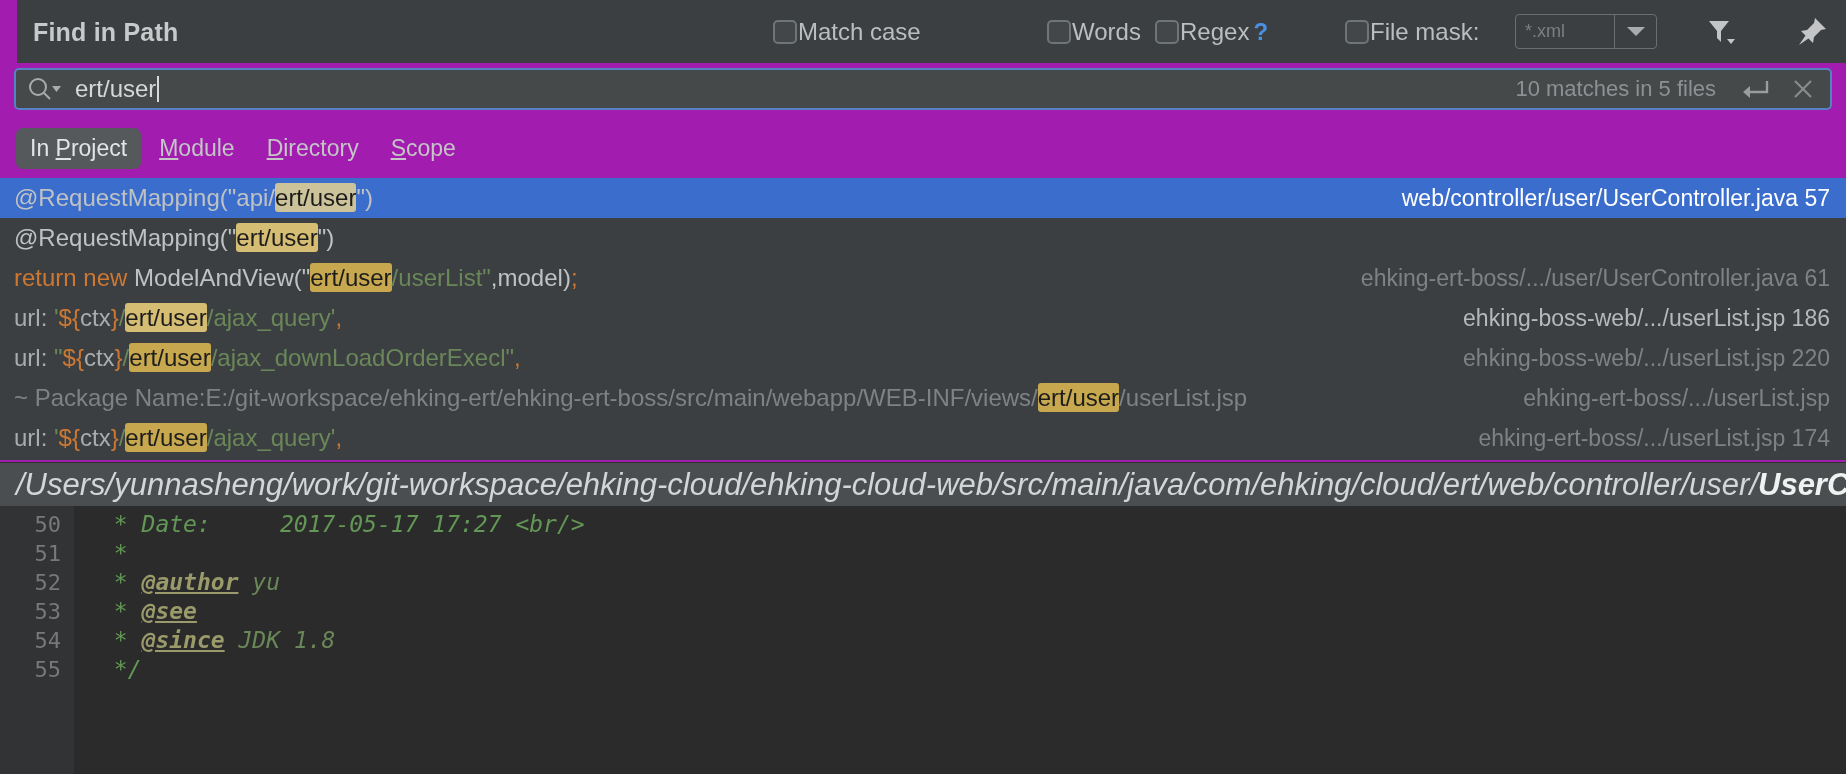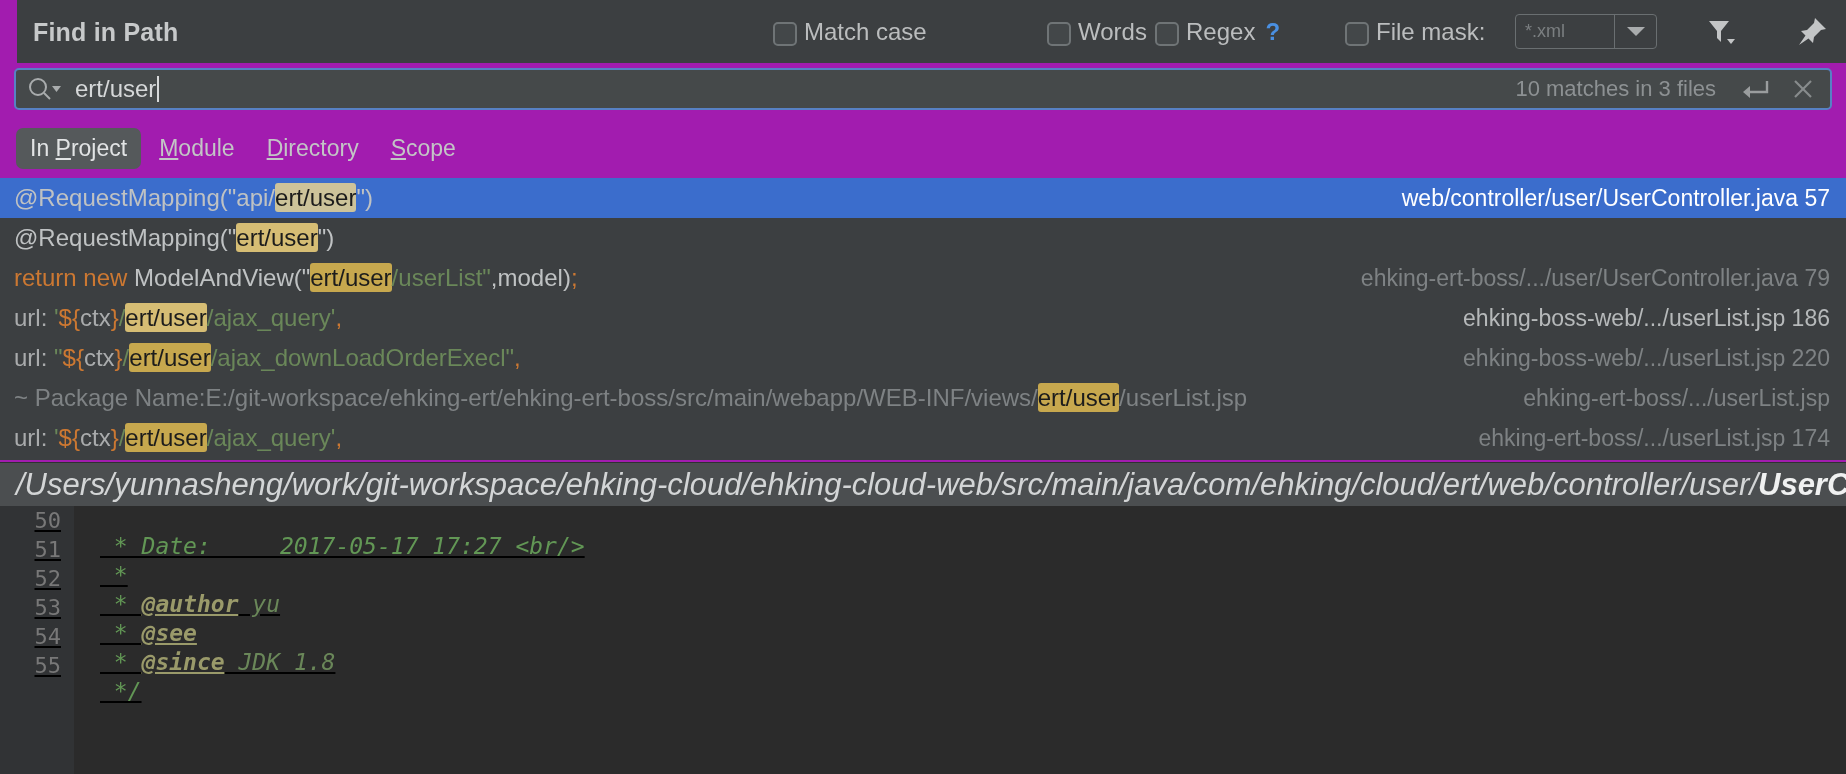--- a/index.html
+++ b/index.html
@@ -15,21 +15,21 @@
   .header{
     position:relative;height:62px;
     background:#3c3f41;
     border-bottom:1px solid #3c3f41;
   }
   .title{
     position:absolute;left:16px;top:18px;
     font-size:25px;font-weight:bold;color:#c7c9ca;letter-spacing:.2px;
   }
   .opt{
-    position:absolute;top:18px;display:flex;align-items:flex-end;gap:7px;
+    position:absolute;top:18px;display:flex;align-items:center;gap:1px;
     font-size:24px;color:#bbbdbe;
   }
   .cbx{
     width:24px;height:24px;box-sizing:border-box;
     border:2px solid #6f7476;border-radius:5px;background:#434749;
     display:inline-block;flex:0 0 auto;
   }
   .opt-matchcase{left:756px;}
   .opt-words{left:1030px;}
   .opt-regex{left:1138px;}
@@ -134,23 +134,22 @@
   .preview{
     position:absolute;left:0;top:506px;width:1846px;height:268px;
     background:#2b2b2b;overflow:hidden;
     font-family:"DejaVu Sans Mono","Liberation Mono",monospace;
   }
   .gutter{
     position:absolute;left:0;top:0;width:74px;height:268px;
     background:#313335;
   }
   .cline{
-    position:relative;height:29px;display:flex;align-items:flex-start;
+    position:relative;height:29px;display:flex;align-items:flex-end;
     font-size:23px;
-    text-decoration:underline;
   }
   .lnum{
     width:74px;flex:0 0 auto;text-align:right;padding-right:13px;box-sizing:border-box;
     color:#787878;font-size:22px;
   }
   .ctext{padding-left:26px;color:#629755;font-style:italic;white-space:pre;margin-top:25px;}
   .ctag{color:#9a9a6a;text-decoration:underline;font-weight:bold;}
   .cplain{color:#629755;font-style:italic;}
   .cval{color:#6a8759;font-style:italic;}
 </style>
@@ -206,21 +205,21 @@
 
   <div class="searchwrap">
     <span class="sicon">
       <svg width="34" height="26" viewBox="0 0 34 26">
         <circle cx="11" cy="11" r="8" fill="none" stroke="#a9acad" stroke-width="2"></circle>
         <line x1="17" y1="17" x2="23" y2="23" stroke="#a9acad" stroke-width="2"></line>
         <path d="M25 10 l9 0 l-4.5 6 z" fill="#a9acad"></path>
       </svg>
     </span>
     <span class="sqval"><span>ert/user</span><span class="caret"></span></span>
-    <span class="matches">10 matches in 3 files</span>
+    <span class="matches">10 matches in 5 files</span>
     <span class="enter-ico">
       <svg width="32" height="24" viewBox="0 0 32 24">
         <path d="M29 4 L29 15 L8 15" fill="none" stroke="#9a9d9e" stroke-width="2.4"></path>
         <path d="M12 9 L5 15 L12 21 Z" fill="#9a9d9e"></path>
       </svg>
     </span>
     <span class="close-ico">
       <svg width="26" height="26" viewBox="0 0 26 26">
         <line x1="5" y1="5" x2="21" y2="21" stroke="#888c8d" stroke-width="2.2"></line>
         <line x1="21" y1="5" x2="5" y2="21" stroke="#888c8d" stroke-width="2.2"></line>
@@ -238,21 +237,21 @@
   <div class="results" id="results-list">
       <div class="row sel">
         <span class="code"><span class="t-def">@RequestMapping("api/</span><span class="hl">ert/user</span><span class="t-def">")</span></span>
         <span class="path">web/controller/user/UserController.java 57</span>
       </div>
       <div class="row">
         <span class="code"><span class="t-def">@RequestMapping("</span><span class="hl">ert/user</span><span class="t-def">")</span></span>
       </div>
       <div class="row dim">
         <span class="code"><span class="t-kw">return new </span><span class="t-def">ModelAndView("</span><span class="hl">ert/user</span><span class="t-str">/userList"</span><span class="t-def">,model)</span><span class="t-kw">;</span></span>
-        <span class="path">ehking-ert-boss/.../user/UserController.java 79</span>
+        <span class="path">ehking-ert-boss/.../user/UserController.java 61</span>
       </div>
       <div class="row">
         <span class="code"><span class="t-gray">url: </span><span class="t-str">'</span><span class="t-kw">${</span><span class="t-gray">ctx</span><span class="t-kw">}</span><span class="t-str">/</span><span class="hl">ert/user</span><span class="t-str">/ajax_query'</span><span class="t-kw">,</span></span>
         <span class="path">ehking-boss-web/.../userList.jsp 186</span>
       </div>
       <div class="row dim">
         <span class="code"><span class="t-gray">url: </span><span class="t-str">"</span><span class="t-kw">${</span><span class="t-gray">ctx</span><span class="t-kw">}</span><span class="t-str">/</span><span class="hl">ert/user</span><span class="t-str">/ajax_downLoadOrderExecl"</span><span class="t-kw">,</span></span>
         <span class="path">ehking-boss-web/.../userList.jsp 220</span>
       </div>
       <div class="row dim">

